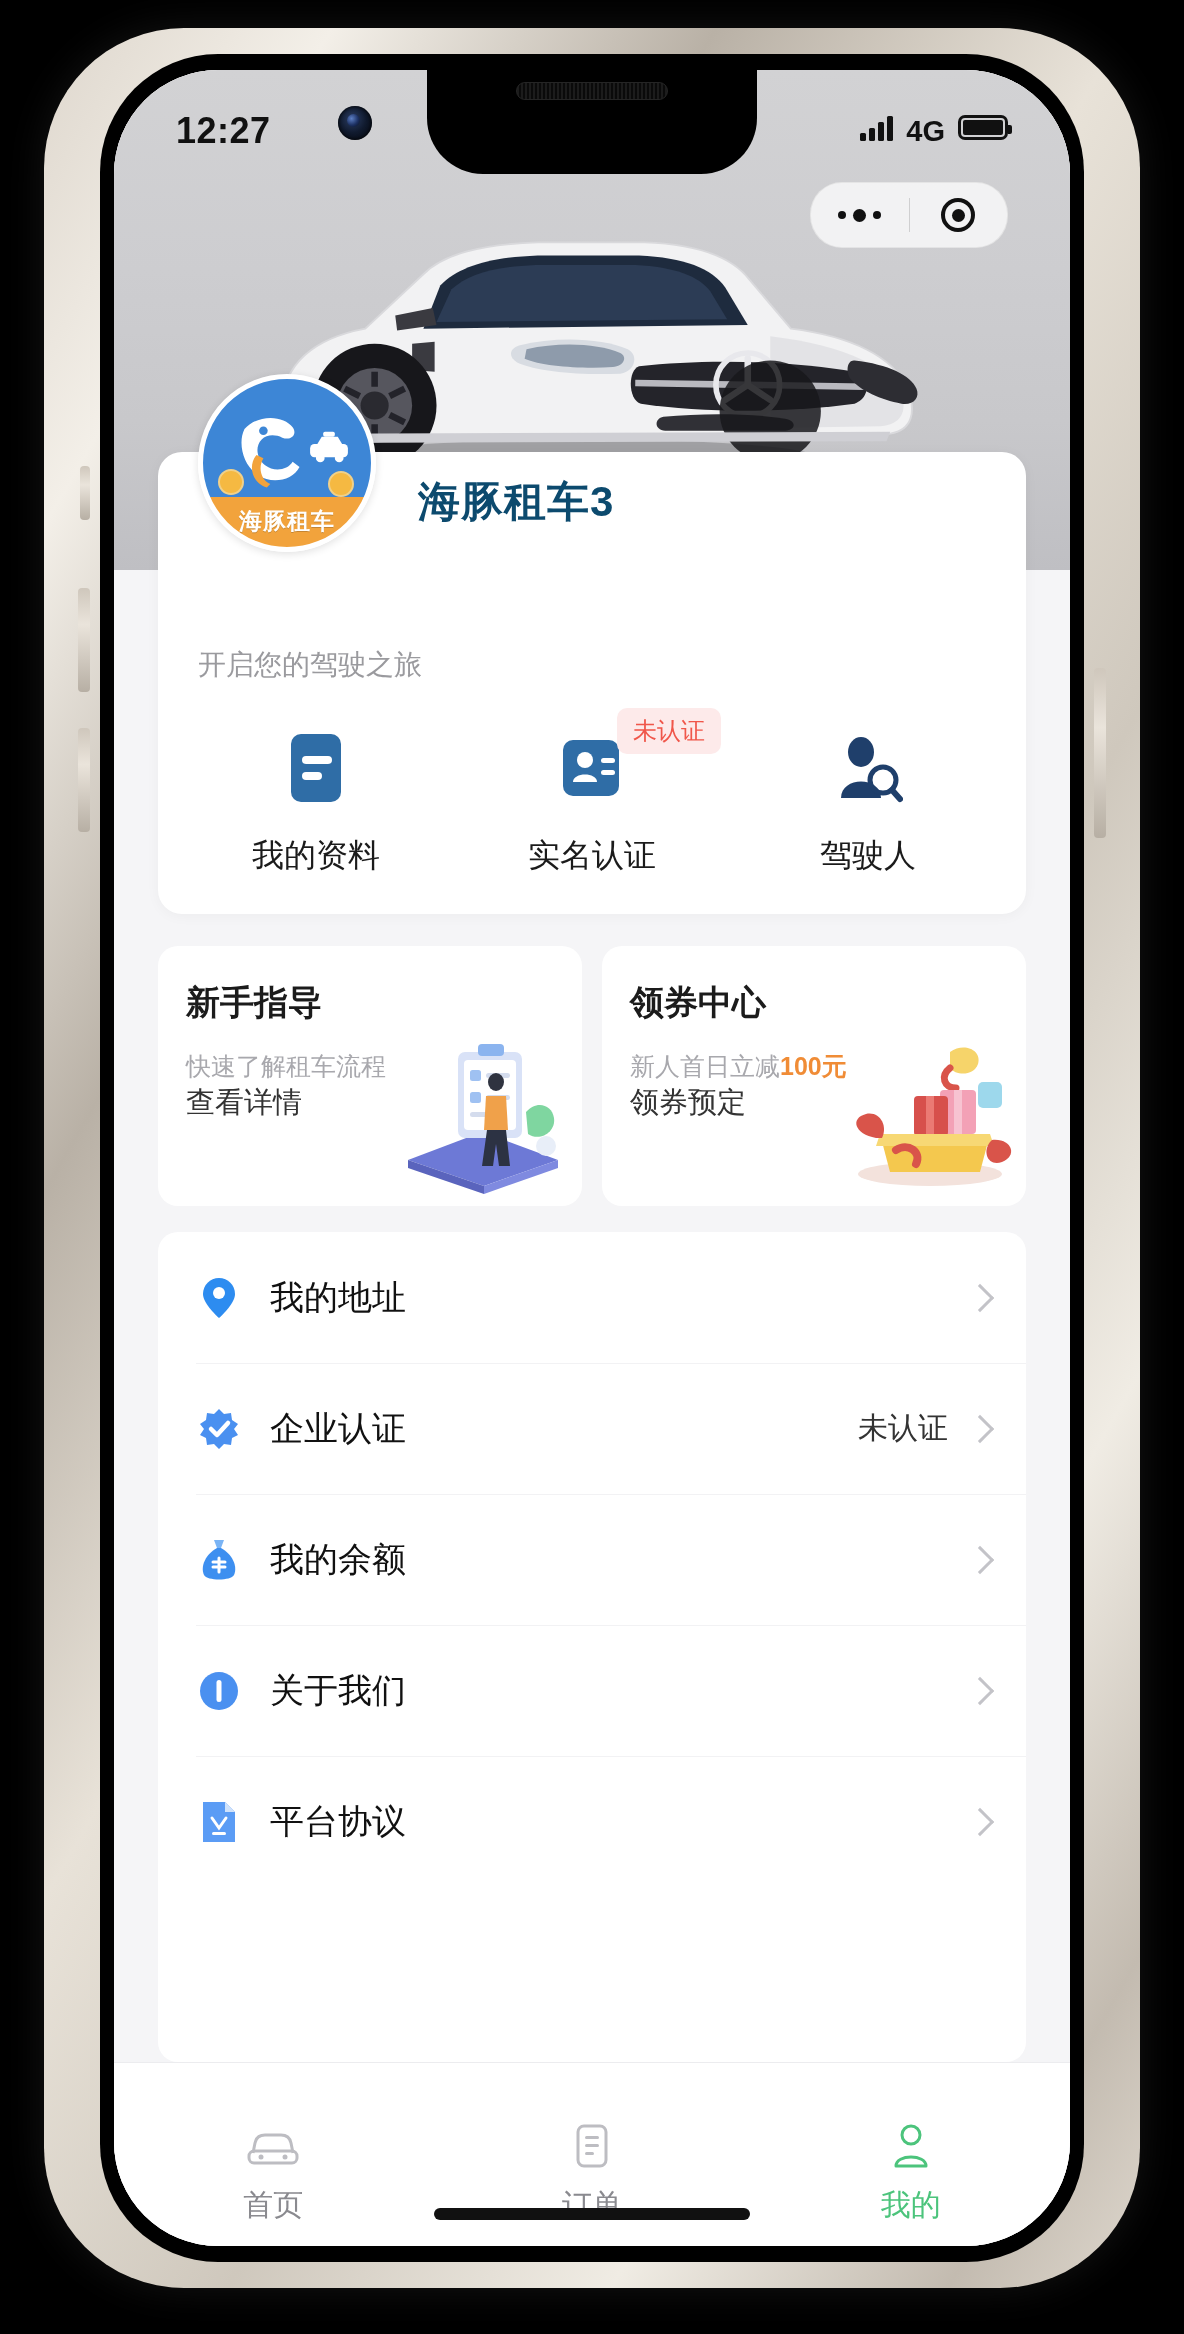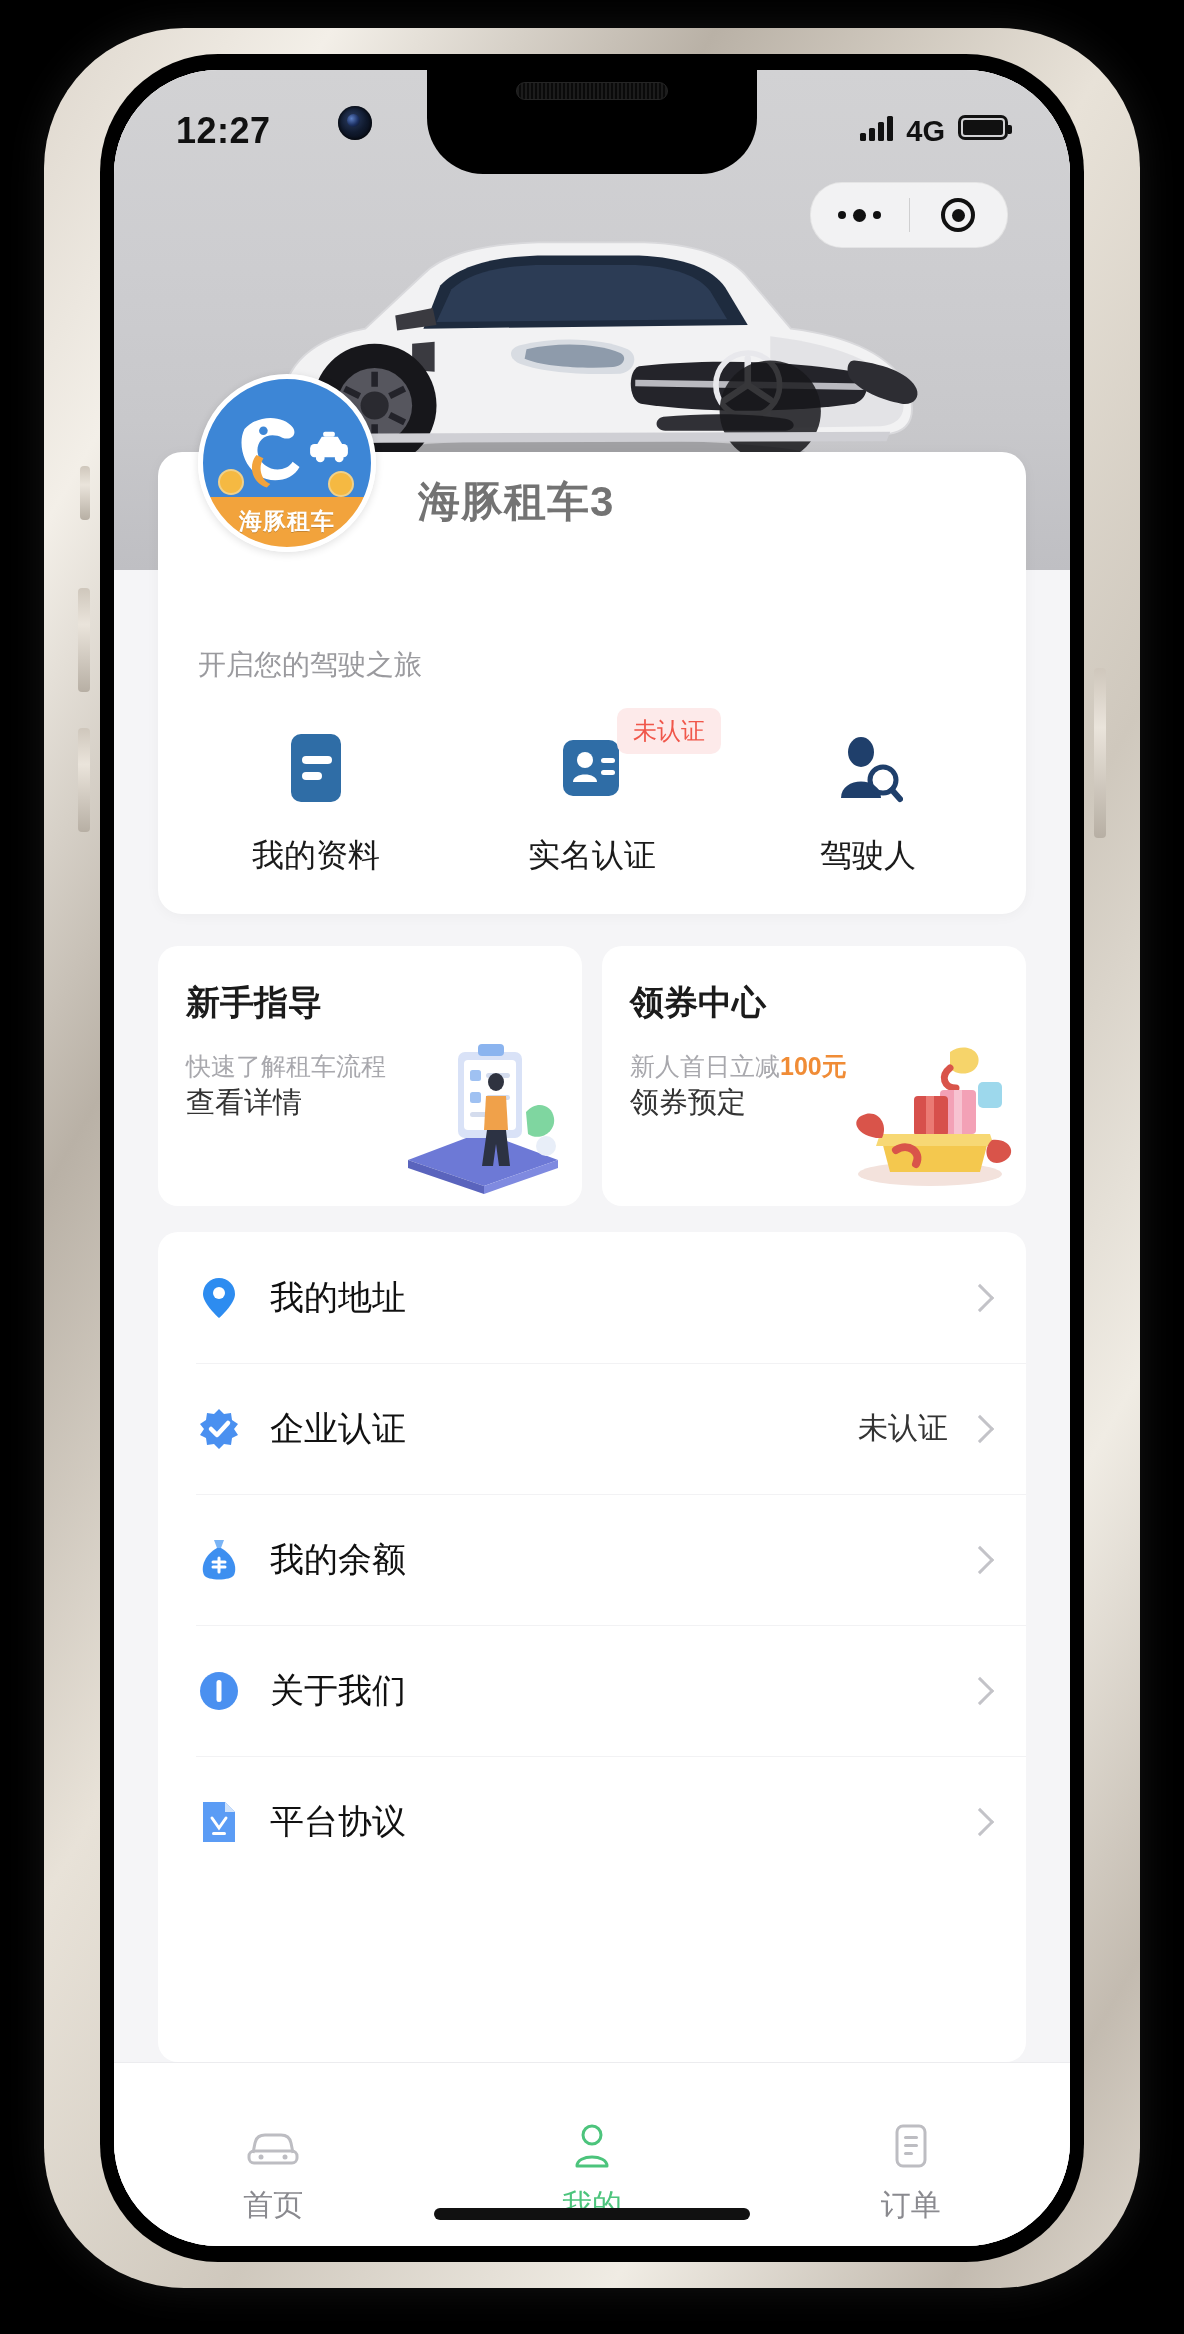--- a/index.html
+++ b/index.html
@@ -242,21 +242,21 @@
   }
   .avatar .coin.l { left: 15px; bottom: 52px; }
   .avatar .coin.r { right: 17px; bottom: 50px; }
   .avatar .banner {
     position: absolute; left: 0; right: 0; bottom: 0; height: 52px;
     display: flex; align-items: center; justify-content: center;
     color: #fff; font-size: 23px; font-weight: 800; letter-spacing: 1px;
     text-shadow: 0 1px 0 rgba(0,0,0,0.18);
   }
   .profile-text { padding: 22px 0 0 42px; }
-  .profile-name { font-size: 42px; font-weight: 700; color: #737373; letter-spacing: 1px; }
+  .profile-name { font-size: 42px; font-weight: 700; color: #0c4a6e; letter-spacing: 1px; }
   .profile-sub { font-size: 28px; color: #9a9a9e; margin-top: 34px; padding-left: 40px; }
 
   .actions { display: flex; padding: 46px 20px 0 20px; }
   .action { flex: 1; display: flex; flex-direction: column; align-items: center; position: relative; }
   .action-icon { height: 76px; display: flex; align-items: center; justify-content: center; position: relative; }
   .action-label { font-size: 32px; color: #1b1b1b; font-weight: 500; margin-top: 28px; }
   .badge {
     position: absolute;
     left: 58px; top: -22px;
     background: #fdeaea;
@@ -630,39 +630,39 @@
             <span class="tab-icon">
               <svg width="56" height="42" viewBox="0 0 56 42">
                 <path d="M8 28 L10 18 C11 13 14 10 20 10 L36 10 C42 10 45 13 46 18 L48 28" fill="none" stroke="#bdbdc2" stroke-width="3"></path>
                 <rect x="4" y="26" width="48" height="12" rx="5" fill="none" stroke="#bdbdc2" stroke-width="3"></rect>
                 <circle cx="16" cy="32" r="2.5" fill="#bdbdc2"></circle>
                 <circle cx="40" cy="32" r="2.5" fill="#bdbdc2"></circle>
               </svg>
             </span>
             <span class="tab-label">首页</span>
           </div>
-          <div class="tab active">
-            <span class="tab-icon">
-              <svg width="44" height="48" viewBox="0 0 44 48">
-                <circle cx="22" cy="13" r="9" fill="none" stroke="#4cc47c" stroke-width="3"></circle>
-                <path d="M7 44 C7 32 37 32 37 44 Z" fill="none" stroke="#4cc47c" stroke-width="3" stroke-linejoin="round"></path>
-              </svg>
-            </span>
-            <span class="tab-label">我的</span>
-          </div>
           <div class="tab">
             <span class="tab-icon">
               <svg width="40" height="48" viewBox="0 0 40 48">
                 <rect x="6" y="4" width="28" height="40" rx="6" fill="none" stroke="#bdbdc2" stroke-width="3"></rect>
                 <rect x="13" y="14" width="14" height="3" rx="1.5" fill="#bdbdc2"></rect>
                 <rect x="13" y="22" width="14" height="3" rx="1.5" fill="#bdbdc2"></rect>
                 <rect x="13" y="30" width="9" height="3" rx="1.5" fill="#bdbdc2"></rect>
               </svg>
             </span>
             <span class="tab-label">订单</span>
+          </div>
+          <div class="tab active">
+            <span class="tab-icon">
+              <svg width="44" height="48" viewBox="0 0 44 48">
+                <circle cx="22" cy="13" r="9" fill="none" stroke="#4cc47c" stroke-width="3"></circle>
+                <path d="M7 44 C7 32 37 32 37 44 Z" fill="none" stroke="#4cc47c" stroke-width="3" stroke-linejoin="round"></path>
+              </svg>
+            </span>
+            <span class="tab-label">我的</span>
           </div>
         </div>
       </div>
 
       <div class="status-bar">
         <div class="status-time">12:27</div>
         <div class="status-right">
           <span class="signal">
               <i></i>
               <i></i>

